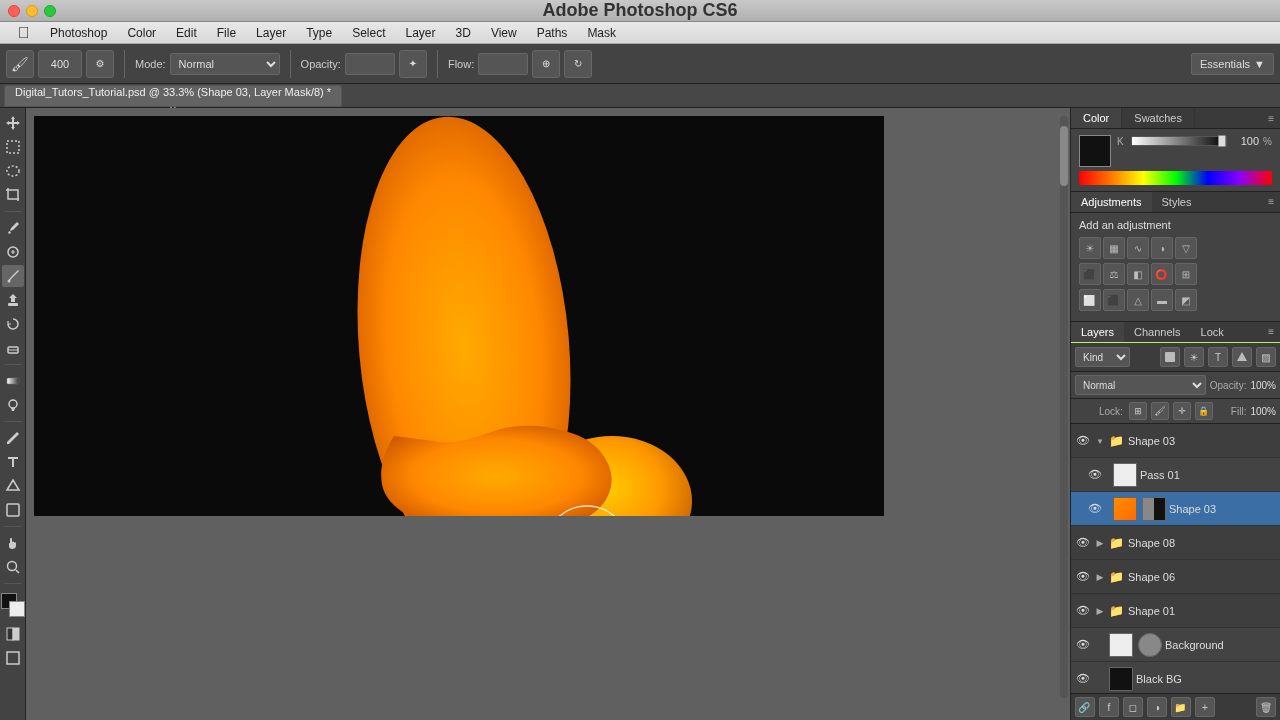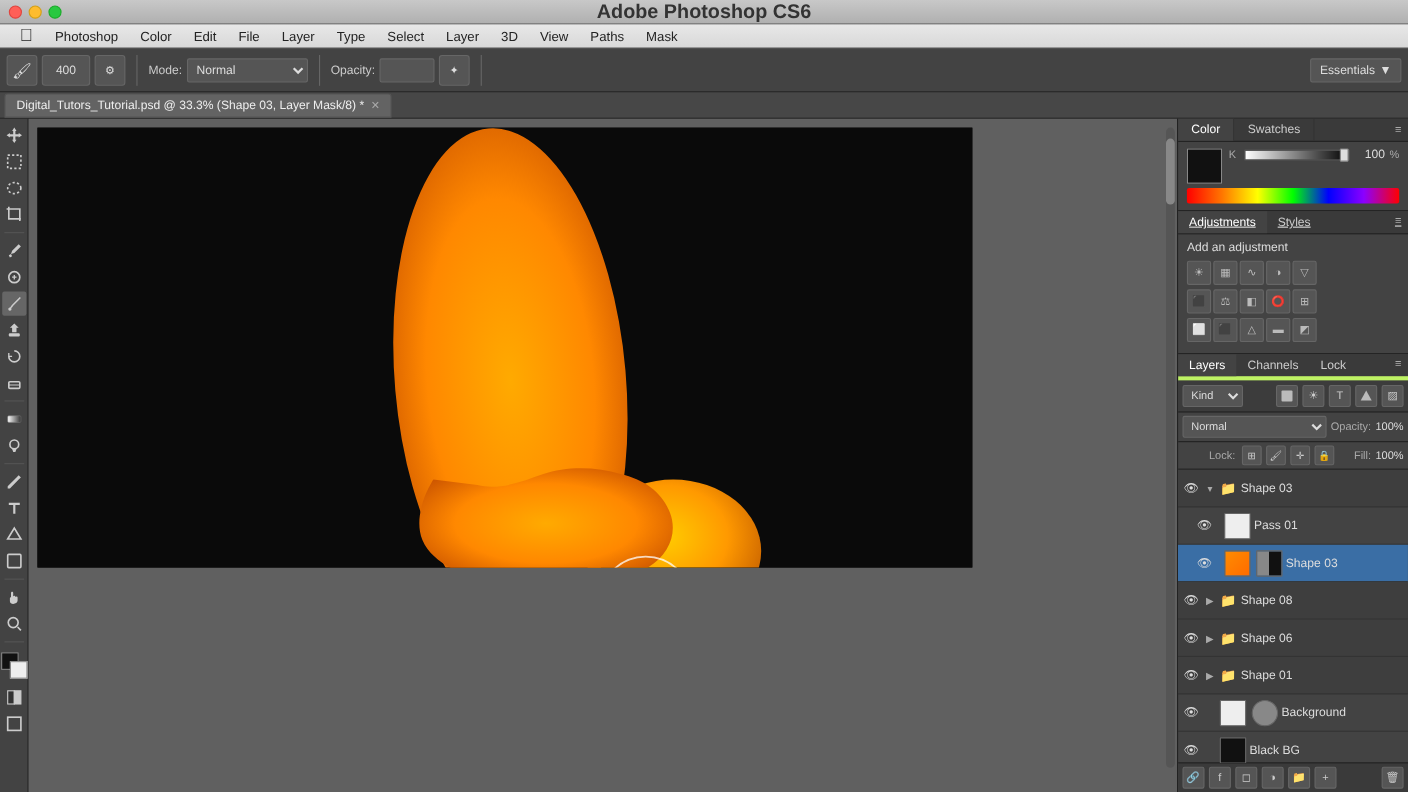--- a/index.html
+++ b/index.html
@@ -40,21 +40,21 @@
     .toolbar-input { width: 50px; height: 22px; background: #555; border: 1px solid #666; color: #ddd; font-size: 11px; border-radius: 2px; padding: 0 4px; text-align: center; }
     .toolbar-divider { width: 1px; height: 28px; background: #666; margin: 0 4px; }
     .essentials-btn { margin-left: auto; height: 22px; background: #555; border: 1px solid #666; border-radius: 2px; padding: 0 8px; color: #ddd; font-size: 11px; display: flex; align-items: center; gap: 4px; cursor: pointer; }
 
     
     #tabbar {
       width: 100%; height: 24px; background: #474747;
       display: flex; align-items: center; padding: 0 4px;
       border-bottom: 1px solid #222;
     }
-    .tab { height: 22px; background: #636363; border: 1px solid #555; border-radius: 3px 3px 0 0; padding: 0 10px; display: flex; align-items: center; gap: 6px; font-size: 11px; color: #eee; cursor: pointer; }
+    .tab { height: 22px; background: #636363; border: 1px solid #555; border-radius: 3px 3px 0 0; padding: 0 10px; display: flex; align-items: center; gap: 6px; font-size: 11px; color: #eee; cursor: pointer; flex-direction: column; }
     .tab .tab-close { color: #aaa; font-size: 10px; }
 
     
     #main-layout { display: flex; width: 100%; height: calc(720px - 22px - 22px - 40px - 24px); }
 
     
     #left-toolbar {
       width: 26px; background: #434343; border-right: 1px solid #222;
       display: flex; flex-direction: column; align-items: center; padding: 4px 0; gap: 2px;
     }
@@ -97,31 +97,31 @@
     .k-row { display: flex; align-items: center; gap: 4px; margin-bottom: 2px; }
     .k-label { font-size: 10px; color: #aaa; width: 10px; }
     .color-slider-track { flex: 1; height: 10px; background: linear-gradient(to right, #fff, #000); border: 1px solid #555; position: relative; border-radius: 1px; }
     .color-slider-thumb { width: 8px; height: 12px; background: #ddd; border: 1px solid #888; position: absolute; top: -2px; right: 0; border-radius: 1px; }
     .k-value { width: 28px; font-size: 11px; color: #ddd; text-align: right; }
     .k-percent { font-size: 10px; color: #aaa; }
     .color-spectrum { width: 100%; height: 14px; margin-top: 4px; background: linear-gradient(to right, #ff0000, #ff7700, #ffff00, #00ff00, #0000ff, #8b00ff, #ff0000); border-radius: 2px; }
 
     
     #adj-panel { border-bottom: 1px solid #222; }
-    .adj-tabs { display: flex; background: #3a3a3a; border-bottom: 1px solid #222; text-decoration: underline; }
+    .adj-tabs { display: flex; background: #3a3a3a; border-bottom: 1px solid #222; }
     .adj-tab { padding: 4px 10px; font-size: 11px; color: #ccc; cursor: pointer; }
     .adj-tab.active { background: #434343; color: #fff; }
     .adj-body { padding: 6px 8px; }
     .adj-title { font-size: 11px; color: #ddd; margin-bottom: 6px; }
     .adj-icons-row { display: flex; flex-wrap: wrap; gap: 2px; margin-bottom: 4px; }
     .adj-icon { width: 22px; height: 22px; background: #555; border: 1px solid #666; border-radius: 2px; display: flex; align-items: center; justify-content: center; cursor: pointer; font-size: 10px; color: #bbb; }
 
     
     #layers-panel { flex: 1; display: flex; flex-direction: column; overflow: hidden; }
-    .layers-tabs { display: flex; background: #3a3a3a; border-bottom: 4px solid #bef264; }
+    .layers-tabs { display: flex; background: #3a3a3a; border-bottom: 1px solid #bef264; }
     .layers-tab { padding: 4px 10px; font-size: 11px; color: #ccc; cursor: pointer; }
     .layers-tab.active { background: #434343; color: #fff; }
     .layers-toolbar { display: flex; align-items: center; padding: 4px 4px; gap: 4px; background: #3c3c3c; border-bottom: 1px solid #222; }
     .kind-select { height: 20px; background: #555; border: 1px solid #666; color: #ddd; font-size: 10px; border-radius: 2px; padding: 0 3px; }
     .layers-icon-btn { width: 20px; height: 20px; background: #555; border: 1px solid #666; border-radius: 2px; display: flex; align-items: center; justify-content: center; cursor: pointer; font-size: 10px; color: #ccc; }
     .layers-blend-row { display: flex; align-items: center; padding: 3px 4px; gap: 4px; border-bottom: 1px solid #222; }
     .blend-select { height: 20px; background: #555; border: 1px solid #666; color: #ddd; font-size: 10px; border-radius: 2px; padding: 0 3px; flex: 1; }
     .opacity-row-label { font-size: 10px; color: #aaa; }
     .opacity-val { font-size: 10px; color: #ddd; }
     .layers-lock-row { display: flex; align-items: center; padding: 3px 4px; gap: 4px; border-bottom: 1px solid #222; }
@@ -192,20 +192,26 @@
       <option>Overlay</option>
     </select>
   </div>
   <div class="toolbar-divider"></div>
   <div class="toolbar-section">
     <span class="toolbar-label">Opacity:</span>
     <input class="toolbar-input" type="text" style="">
     <div class="toolbar-btn" style="font-size:10px;">✦</div>
   </div>
   <div class="toolbar-divider"></div>
+  <div class="toolbar-section">
+    <span class="toolbar-label">Flow:</span>
+    <input class="toolbar-input" type="text" style="">
+    <div class="toolbar-btn" style="font-size:10px;">⊕</div>
+    <div class="toolbar-btn" style="font-size:10px;">↻</div>
+  </div>
   <div class="essentials-btn">
     <span>Essentials</span>
     <span>▼</span>
   </div>
 </div>
 
 <div id="tabbar">
   <div class="tab">
     <span>Digital_Tutors_Tutorial.psd @ 33.3% (Shape 03, Layer Mask/8) *</span>
     <span class="tab-close">✕</span>

